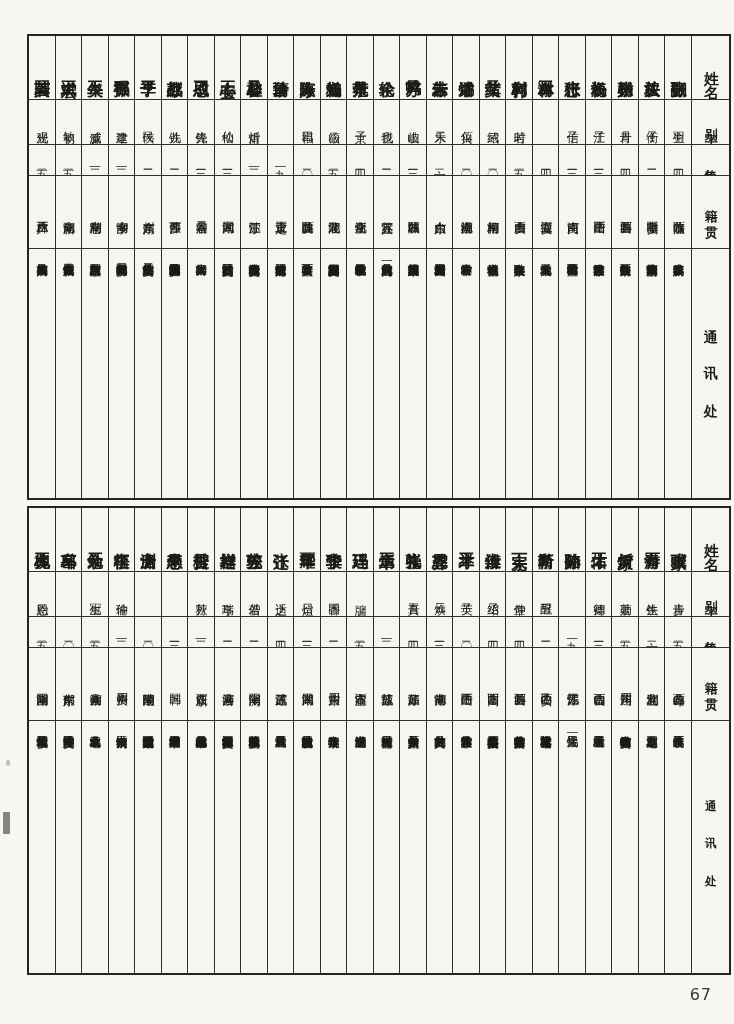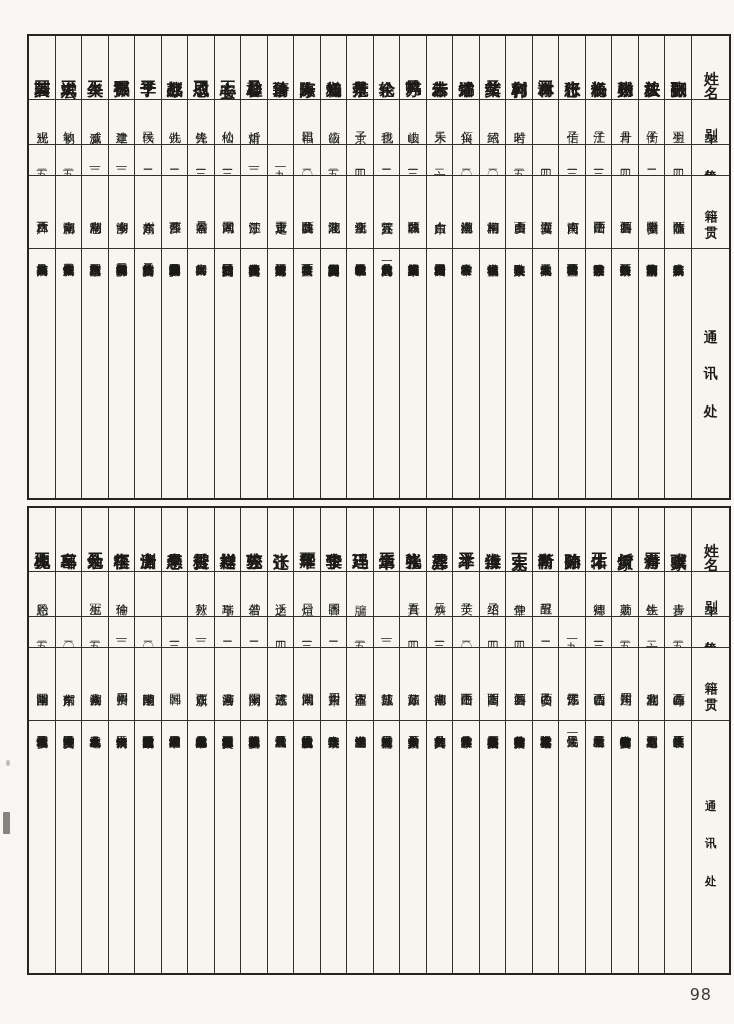--- a/index.html
+++ b/index.html
@@ -481,16 +481,16 @@
 
   <div class="col entry-col">
     <div class="cell name v">王兆槐</div>
     <div class="cell courtesy v">恩贻</div>
     <div class="cell age v">二五</div>
     <div class="cell origin v">湖南益阳</div>
     <div class="cell address v">宁乡北正街恒福顺号转</div>
   </div>
 </div>
 
-  <div class="page-number">98</div>
+  <div class="page-number">67</div>
   <div class="ink-mark"></div>
   <div class="ink-dot"></div>
 </div>
 
 </body></html>

